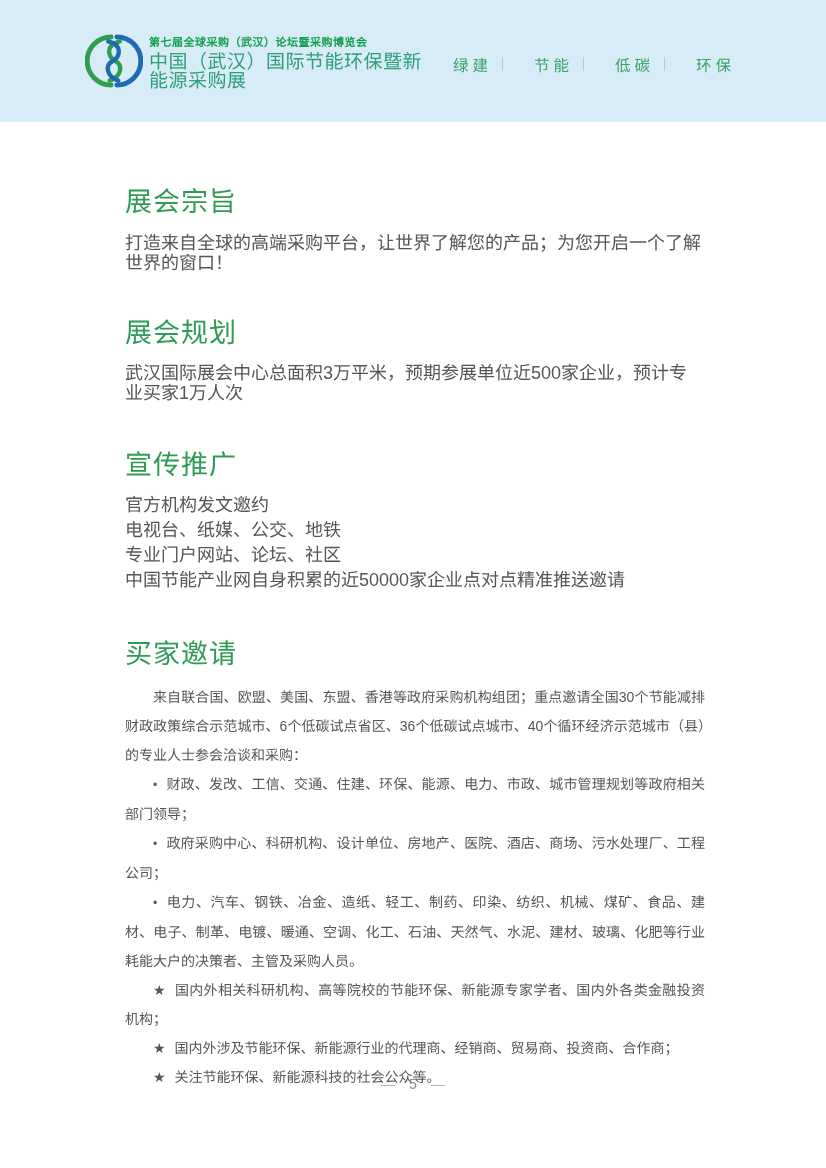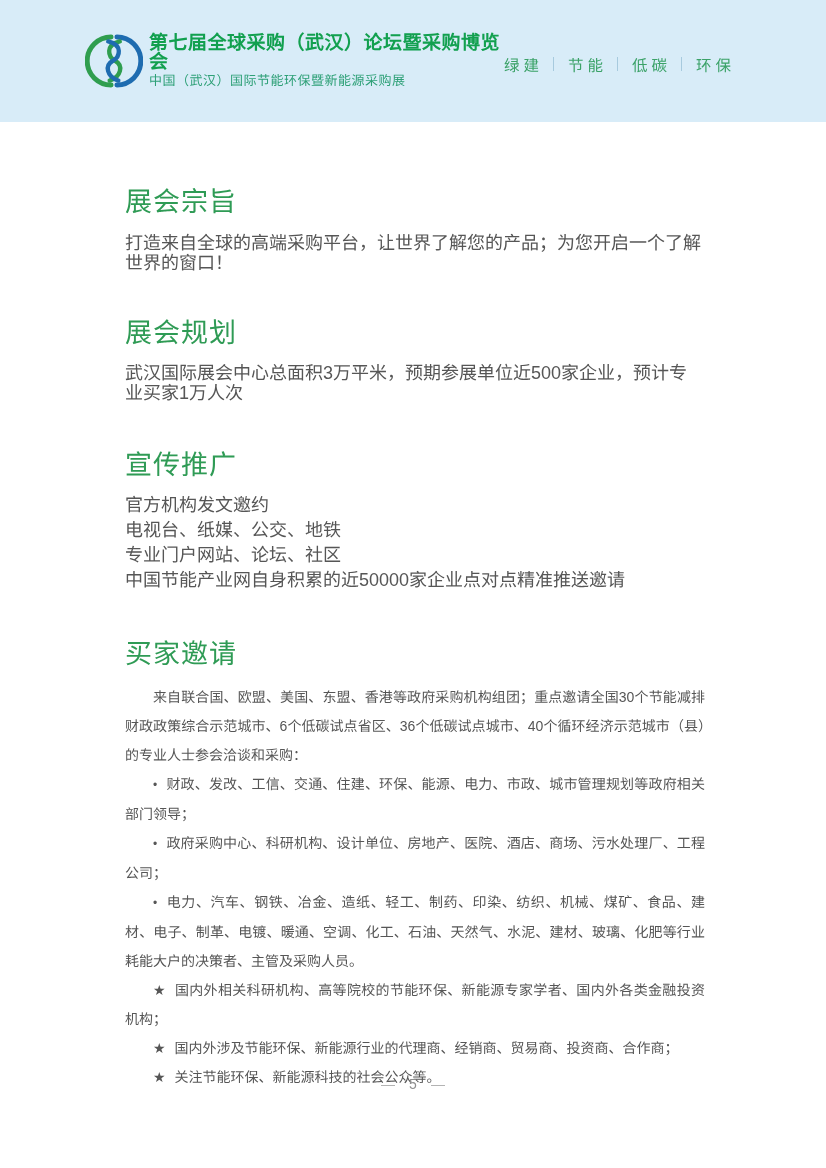--- a/index.html
+++ b/index.html
@@ -23,39 +23,40 @@
     background: #d8ecf8;
     display: flex;
     align-items: center;
     justify-content: space-between;
     padding: 0 91px 0 85px;
   }
   .brand { display: flex; align-items: center; }
   .brand-logo { width: 58px; height: 58px; flex: 0 0 auto; }
   .brand-text { margin-left: 6px; }
   .brand-title {
-    font-size: 19px;
+    font-size: 11px;
     font-weight: bold;
     color: #12a04f;
     letter-spacing: 0.5px;
     line-height: 19px;
   }
   .brand-subtitle {
-    font-size: 13px;
+    font-size: 19px;
     font-weight: normal;
     color: #2ea077;
     letter-spacing: 0.5px;
     line-height: 19px;
   }
   .header-nav { display: flex; align-items: center; margin-top: 6px; }
   .nav-item {
     color: #3ba268;
     font-size: 15.5px;
     letter-spacing: 4px;
     white-space: nowrap;
+    margin-left: 17px;
   }
   .nav-sep {
     width: 1px;
     height: 14px;
     background: #a7cade;
     margin: 0 14px 0 10px;
   }
 
   
   .content {

